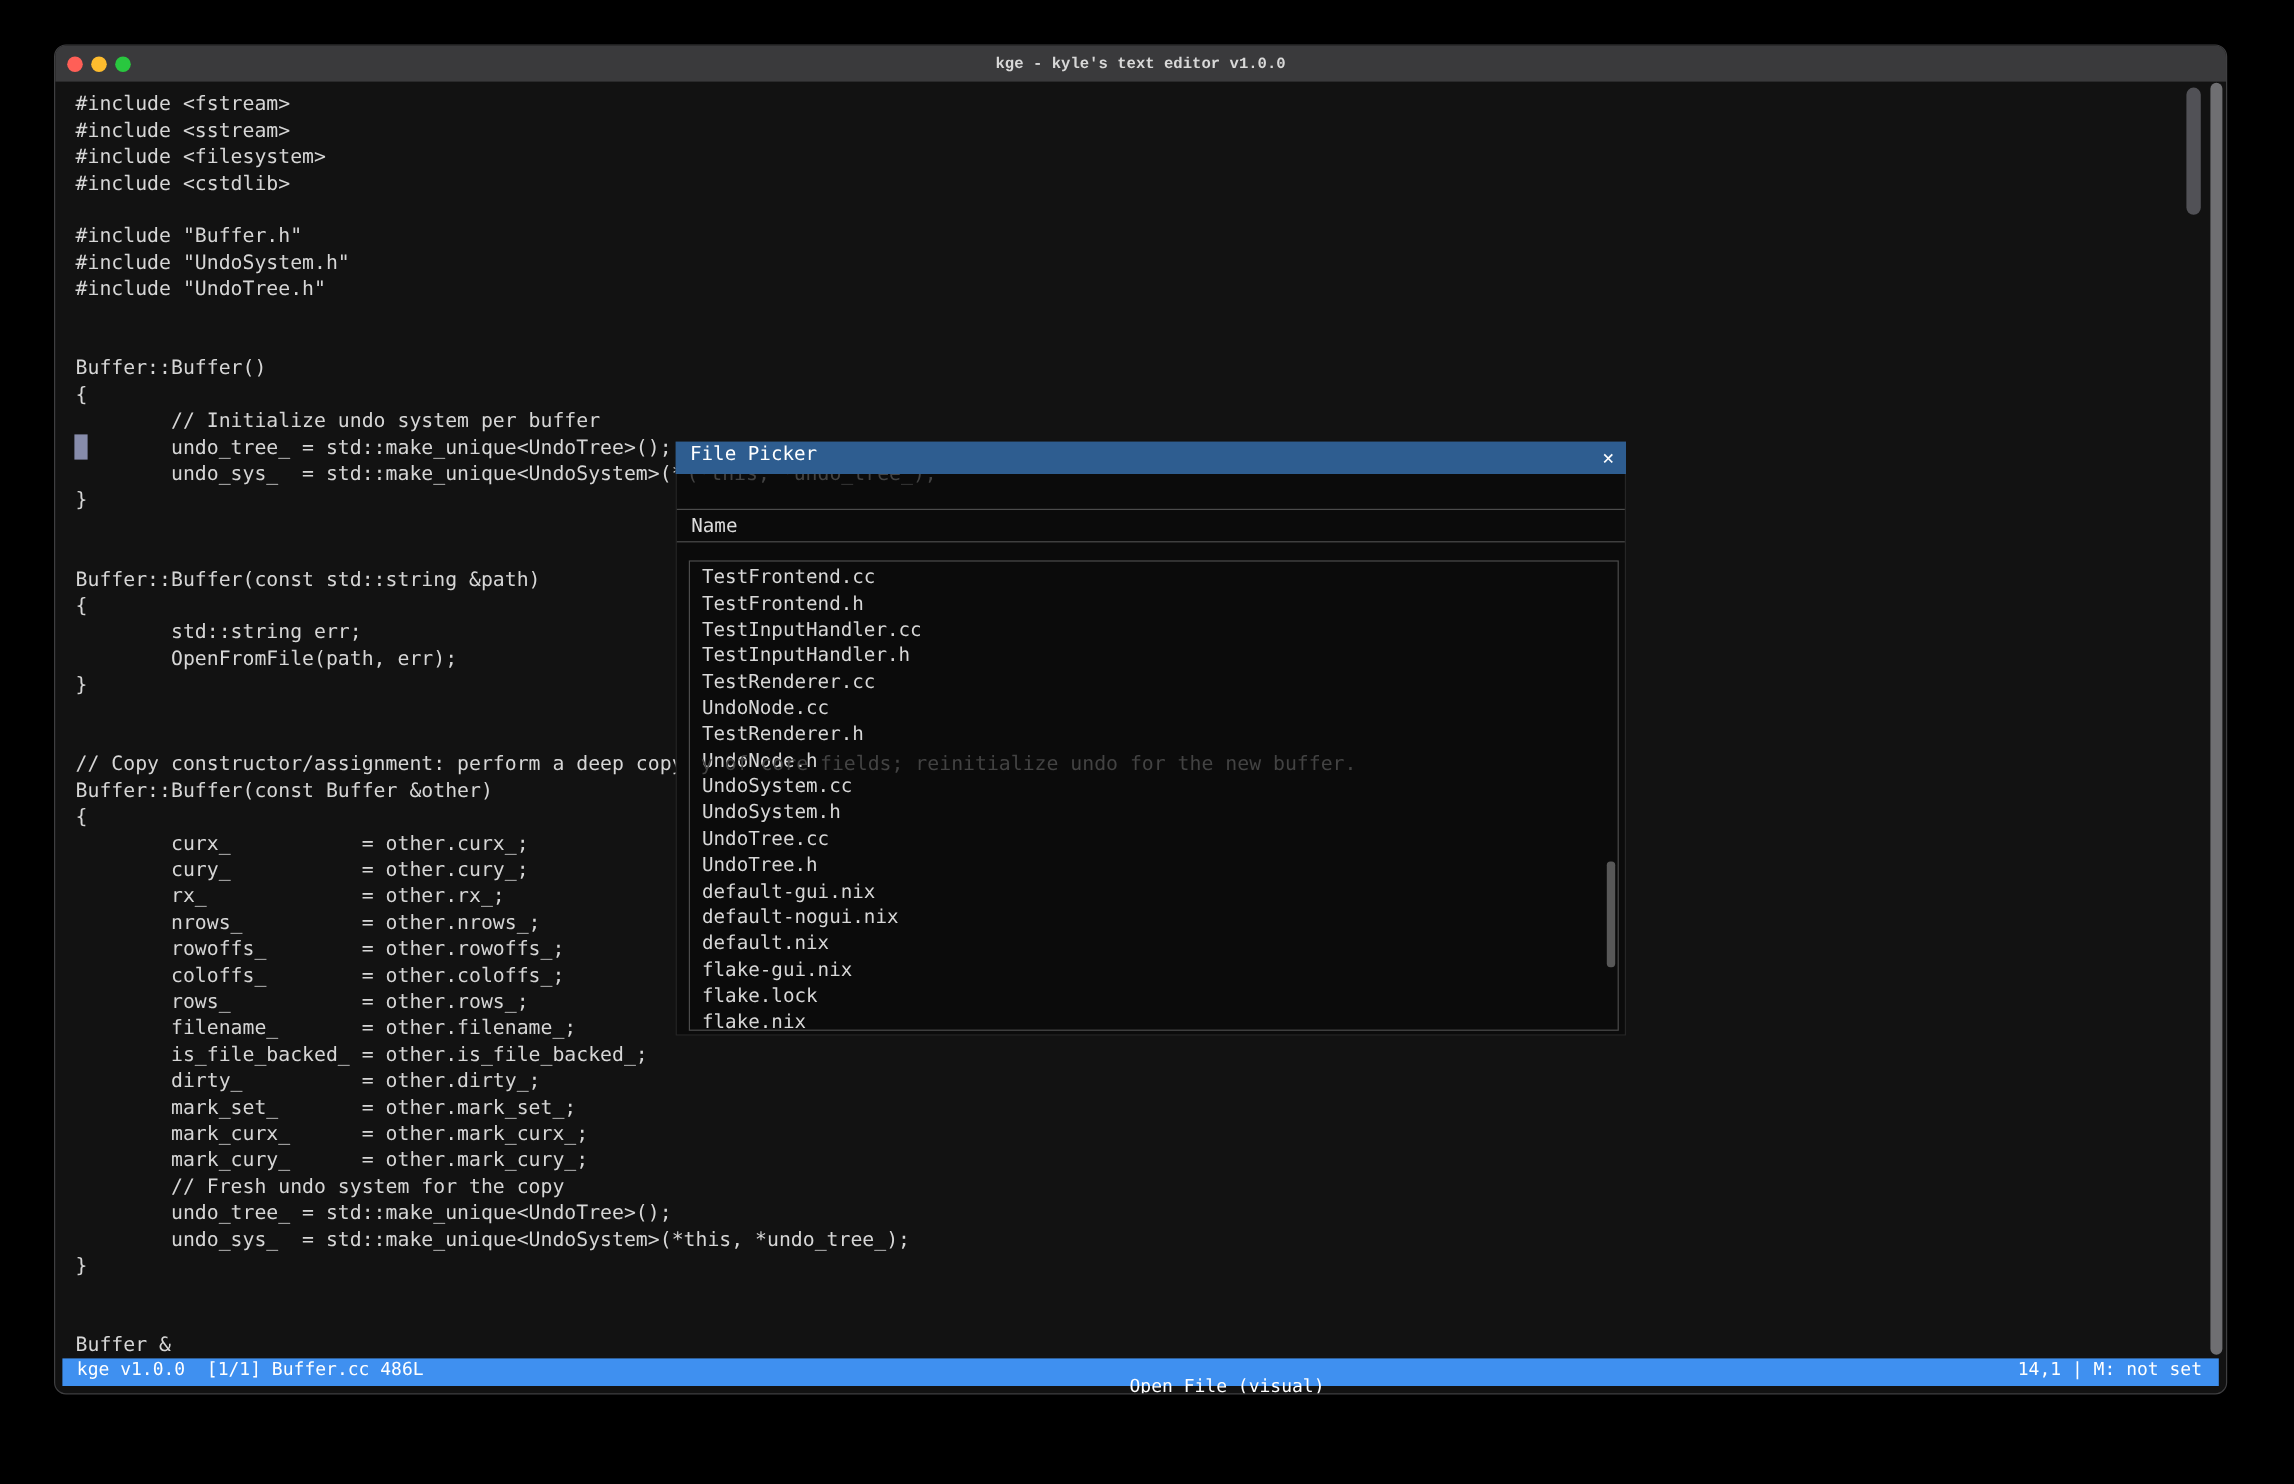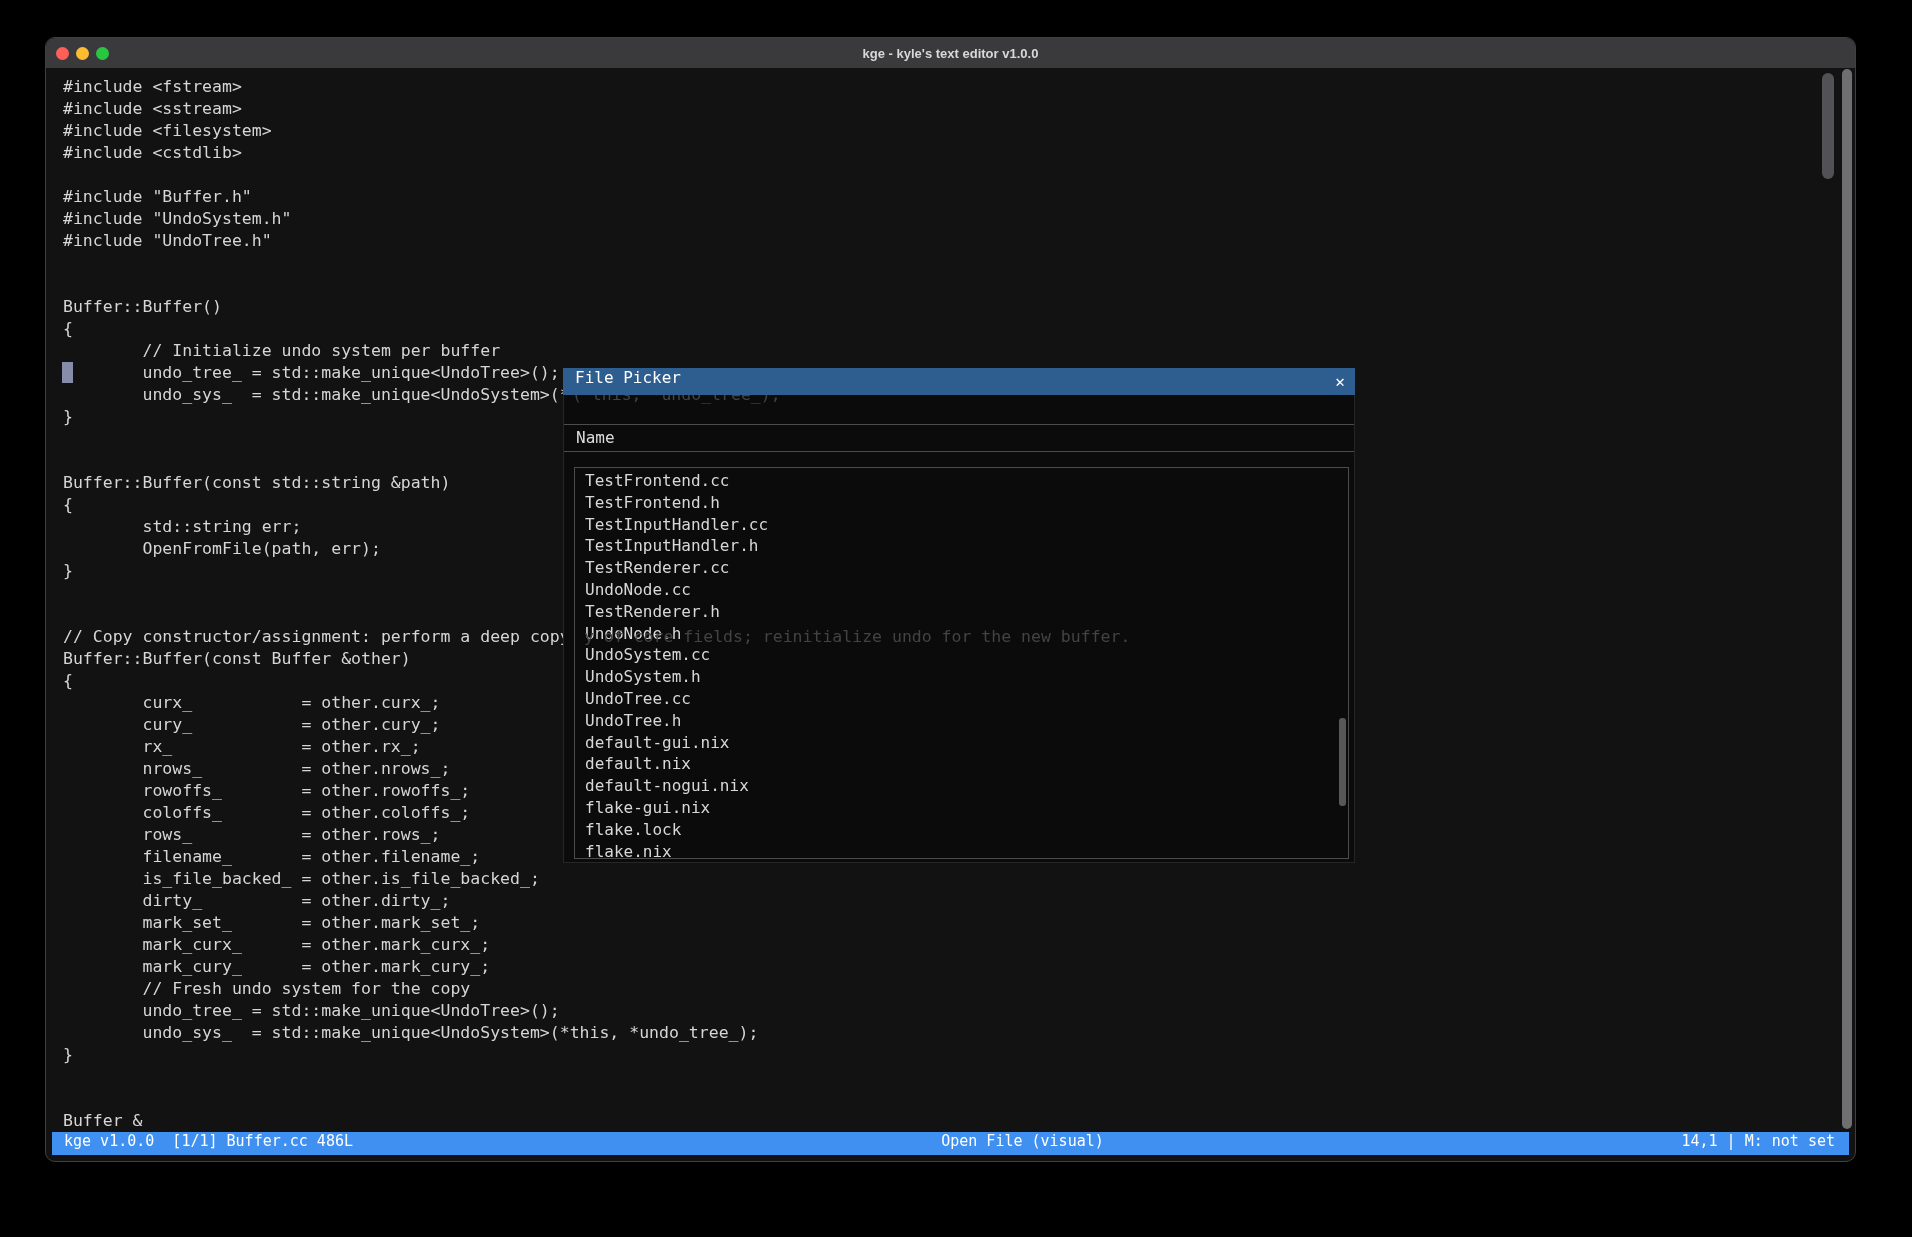--- a/index.html
+++ b/index.html
@@ -10,37 +10,37 @@
           background:#121212;border:1px solid #3f3f41;border-radius:10px;
           overflow:hidden;box-sizing:border-box;}
   #titlebar{position:absolute;left:0;top:0;right:0;height:30px;background:var(--titlebar,#3a3a3c);
             display:flex;align-items:center;}
   .lights{display:flex;gap:7px;margin-left:10px;}
   .light{width:13px;height:13px;border-radius:50%;}
   .light.red{background:var(--traffic-red,#ff5f57);}
   .light.yellow{background:var(--traffic-yellow,#febc2e);}
   .light.green{background:var(--traffic-green,#29c73f);}
   #window-title{position:absolute;left:0;right:0;text-align:center;color:#d8d8d8;
-                font-family:Liberation Sans, sans-serif;font-size:13px;font-weight:bold;}
+                font-family:Liberation Mono, monospace;font-size:13px;font-weight:bold;}
   
   #editor{position:absolute;left:0;top:30px;right:0;bottom:0;}
   #code{position:absolute;left:17px;top:8px;margin:0;font-size:16.5px;line-height:22px;
         color:#d6d6d6;white-space:pre;font-family:"DejaVu Sans Mono",monospace;}
   #cursor{position:absolute;left:16px;top:294px;width:11px;height:21px;
           background:var(--cursor,#878cab);}
   #win-scrollbar{position:absolute;right:3px;top:31px;width:10px;height:1060px;
                  background:#6f6f72;border-radius:5px;}
   #ed-scroll-thumb{position:absolute;right:21px;top:35px;width:12px;height:106px;
                    background:#515156;border-radius:6px;}
   
   #statusbar{position:absolute;left:6px;right:6px;bottom:6px;height:23px;
              background:var(--status-bar,#3f90f0);color:#fff;font-size:15px;
              display:flex;}
   #status-left{padding-left:12px;white-space:pre;}
-  #status-center{position:absolute;left:calc(50% + 72px);transform:translateX(-50%);white-space:pre;}
+  #status-center{position:absolute;left:calc(50% + 72px);transform:translateX(-50%);white-space:pre;margin-top:14px;}
   #status-right{position:absolute;right:14px;white-space:pre;}
   
   #dialog{position:absolute;left:563px;top:368px;width:792px;height:495px;
           background:#0b0b0b;border:1px solid #262626;box-sizing:border-box;}
   #dlg-titlebar{position:absolute;left:-1px;top:-1px;right:-1px;height:27px;
                 background:var(--dialog-titlebar,#2e5d90);color:#fff;font-size:16px;
                 display:flex;align-items:flex-start;z-index:2;}
   #dlg-title{margin-left:12px;}
   #dlg-close{position:absolute;right:10px;top:0;height:27px;display:flex;align-items:center;
              color:#fff;font-size:16px;cursor:default;}
@@ -167,22 +167,22 @@
         <div class="file-item">TestInputHandler.h</div>
         <div class="file-item">TestRenderer.cc</div>
         <div class="file-item">UndoNode.cc</div>
         <div class="file-item">TestRenderer.h</div>
         <div class="file-item">UndoNode.h</div>
         <div class="file-item">UndoSystem.cc</div>
         <div class="file-item">UndoSystem.h</div>
         <div class="file-item">UndoTree.cc</div>
         <div class="file-item">UndoTree.h</div>
         <div class="file-item">default-gui.nix</div>
+        <div class="file-item">default-nogui.nix</div>
         <div class="file-item">default.nix</div>
-        <div class="file-item">default-nogui.nix</div>
         <div class="file-item">flake-gui.nix</div>
         <div class="file-item">flake.lock</div>
         <div class="file-item">flake.nix</div>
       </div>
 
     <div id="list-thumb"></div>
 
   </div>
 
 </div>

